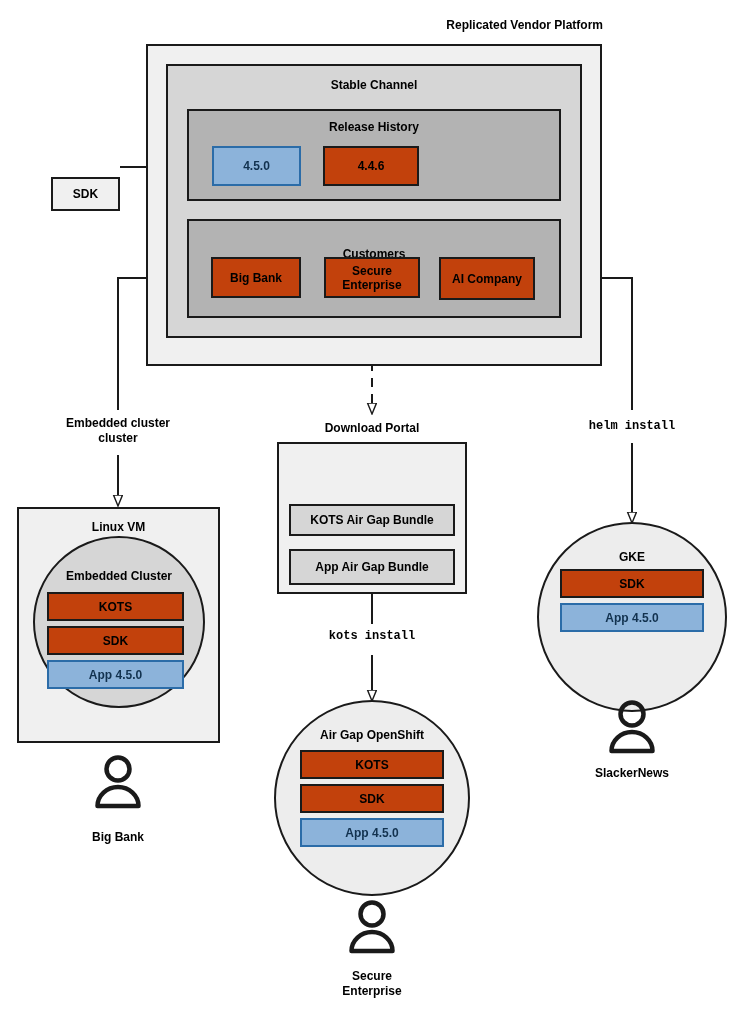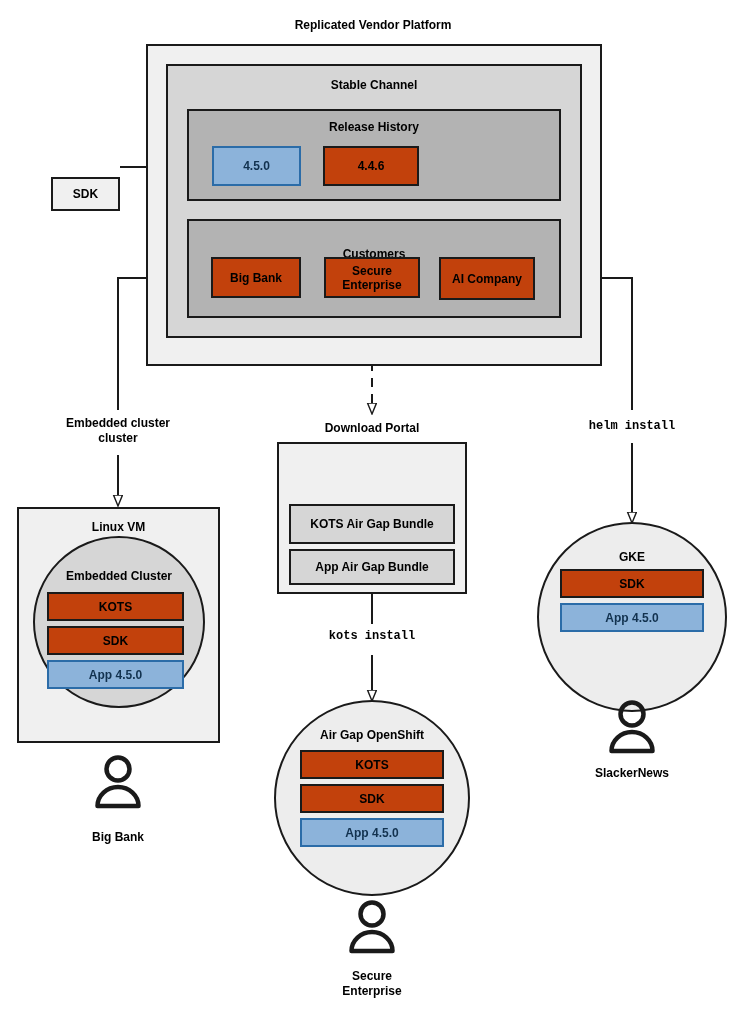--- a/index.html
+++ b/index.html
@@ -8,21 +8,21 @@
     width:734px;height:1026px;
     font-family:"Liberation Sans", sans-serif;
     color:#000000;
     position:relative;
     overflow:hidden;
   }
   #stage{position:relative;width:734px;height:1026px;}
   svg#wires{position:absolute;left:0;top:0;width:734px;height:1026px;pointer-events:none;}
 
   .node{position:absolute;box-sizing:border-box;}
-  .lbl{position:absolute;text-align:center;font-weight:bold;font-size:12px;line-height:14px;}
+  .lbl{position:absolute;text-align:right;font-weight:bold;font-size:12px;line-height:14px;}
 
   
   .box{
     box-sizing:border-box;
     border:2px solid #1a1a1a;
     display:flex;align-items:center;justify-content:center;
     text-align:center;
     font-size:12px;font-weight:bold;line-height:14px;
   }
   .fill-white{background:#c2410c;}
@@ -115,21 +115,21 @@
   </div>
 
   <div class="cap" style="left:272px;top:421px;width:200px;">Download Portal</div>
 
   <div class="cap mono" style="left:532px;top:419px;width:200px;">helm install</div>
 
   <div class="cap mono" style="left:272px;top:629px;width:200px;">kots install</div>
 
   <div class="node box fill-l1" style="left:277px;top:442px;width:190px;height:152px;display:block;"></div>
 
-  <div class="node box fill-l2" style="left:289px;top:504px;width:166px;height:40px;">KOTS Air Gap Bundle</div>
+  <div class="node box fill-l2" style="left:289px;top:504px;width:166px;height:32px;">KOTS Air Gap Bundle</div>
   <div class="node box fill-l2" style="left:289px;top:549px;width:166px;height:36px;">App Air Gap Bundle</div>
 
   <div class="node box fill-l1" style="left:17px;top:507px;width:203px;height:236px;display:block;">
     <div class="grp-title" style="top:11px;">Linux VM</div>
   </div>
 
   <div class="circle circle-dark" style="left:33px;top:536px;width:172px;height:172px;">
     <div class="grp-title" style="top:31px;">Embedded Cluster</div>
   </div>
 

